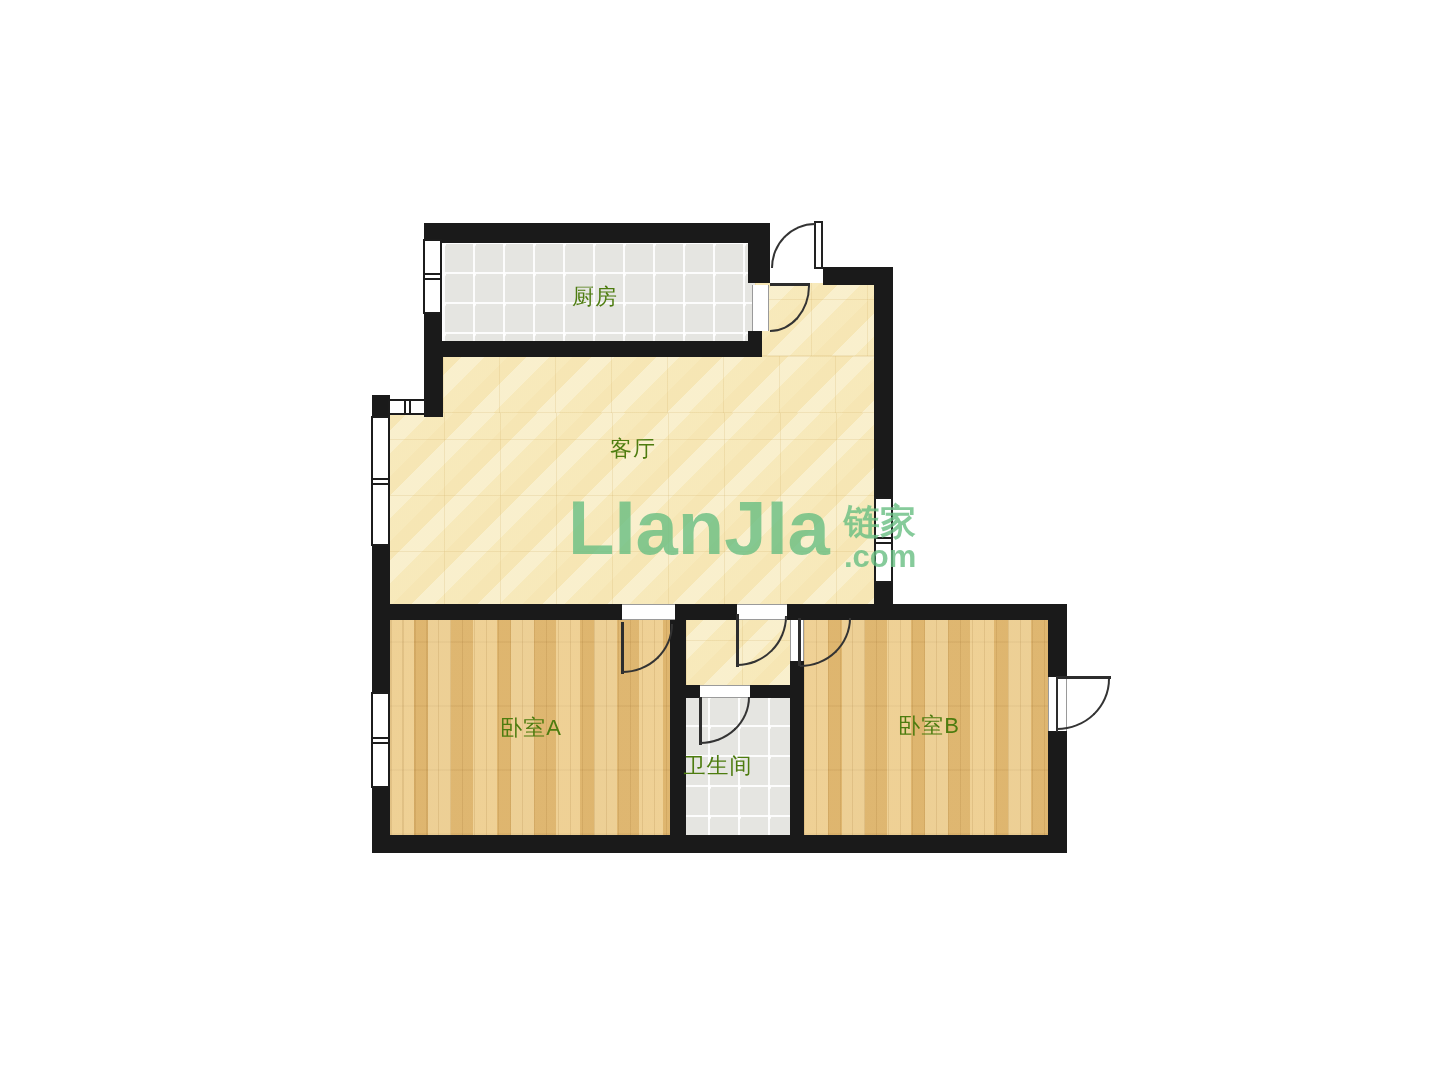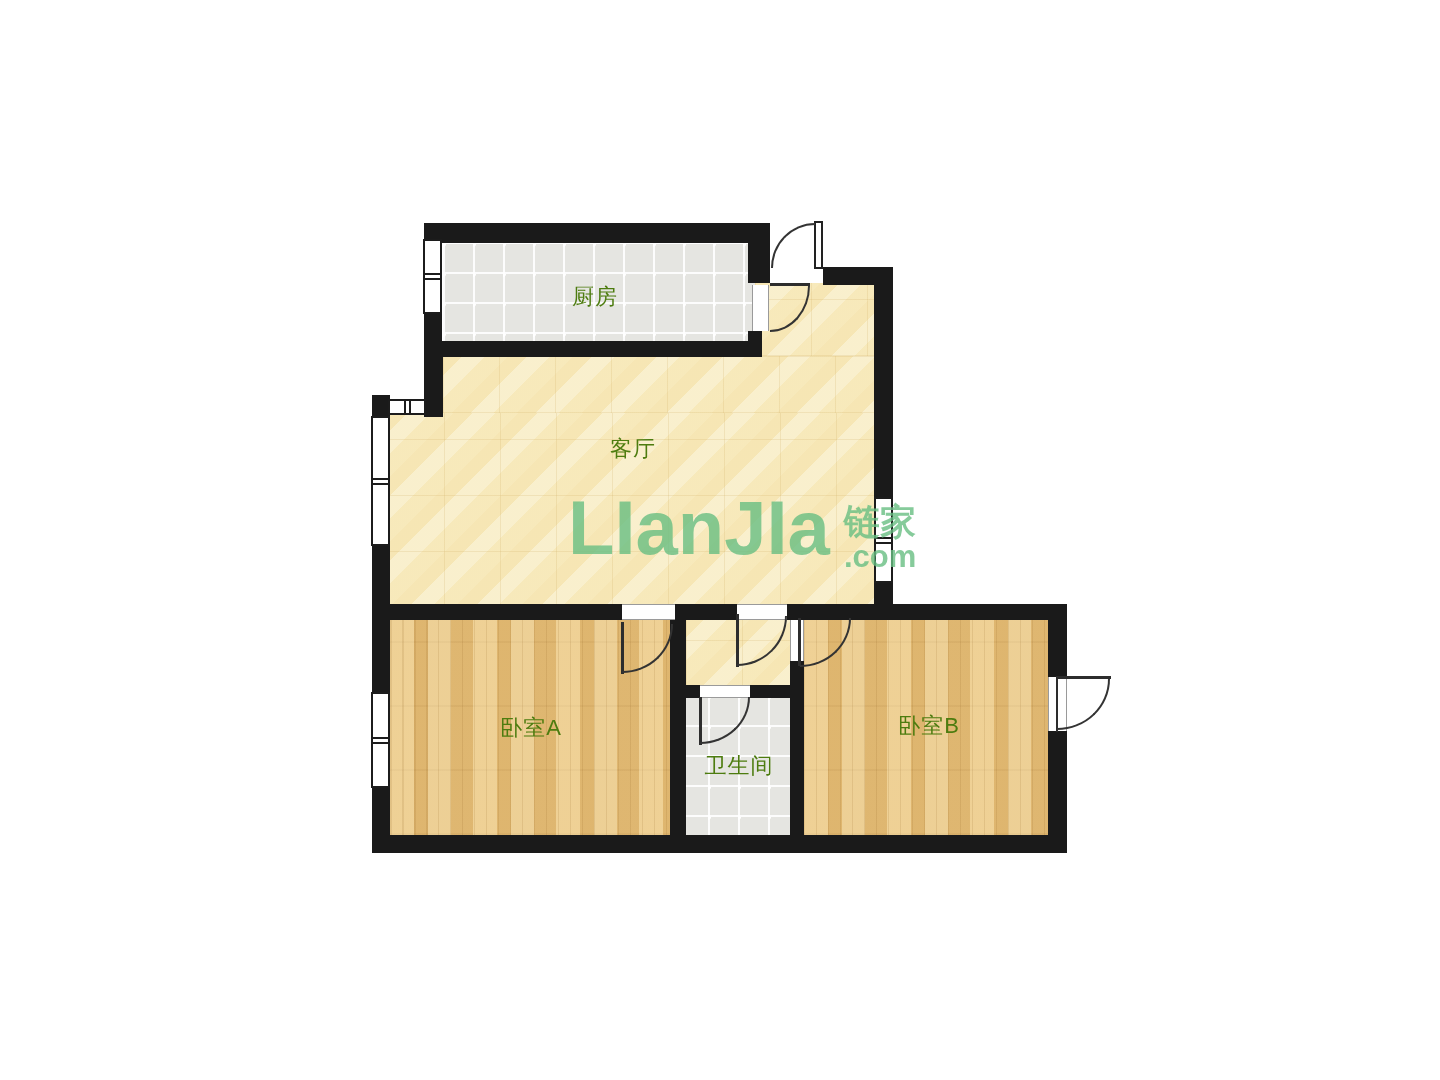--- a/index.html
+++ b/index.html
@@ -119,21 +119,21 @@
   <div class="leaf" style="left:699px;top:697px;width:3px;height:48px;"></div>
   <div class="arc br" style="left:700px;top:697px;width:50px;height:47px;"></div>
 
   <div class="leaf" style="left:1057px;top:676px;width:54px;height:3px;"></div>
   <div class="leaf" style="left:1056px;top:676px;width:2px;height:56px;"></div>
   <div class="arc br" style="left:1057px;top:679px;width:53px;height:51px;"></div>
 
   <div class="room-label" style="left:595px;top:297px;">厨房</div>
   <div class="room-label" style="left:633px;top:449px;">客厅</div>
   <div class="room-label" style="left:531px;top:728px;">卧室A</div>
-  <div class="room-label" style="left:739px;top:766px;text-align:right;">卫生间</div>
+  <div class="room-label" style="left:718px;top:766px;text-align:right;">卫生间</div>
   <div class="room-label" style="left:929px;top:726px;">卧室B</div>
 
   <div class="wm">
     <span class="wm-logo">LIanJIa</span>
     <span class="wm-side">
       <span class="wm-cjk">链家</span>
       <span class="wm-com">.com</span>
     </span>
   </div>
 

